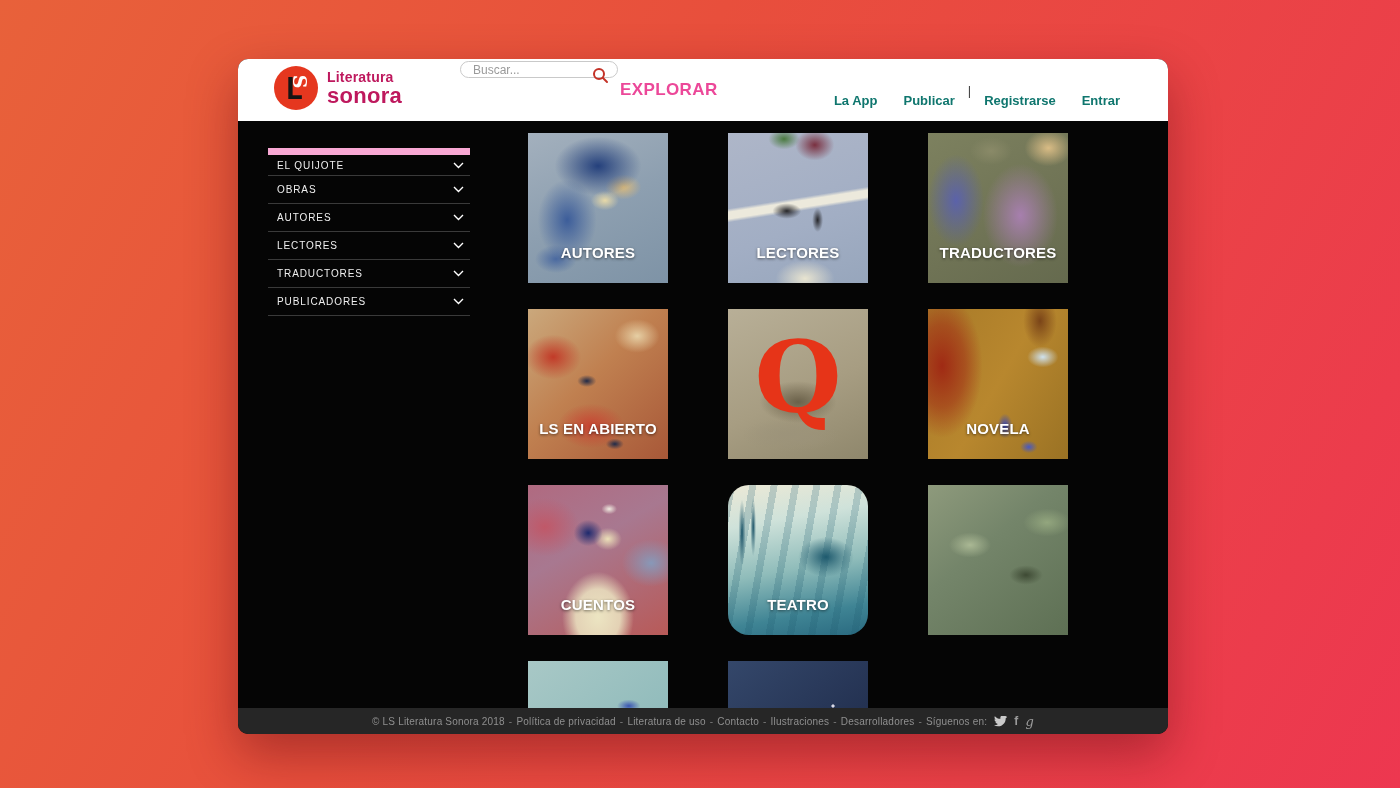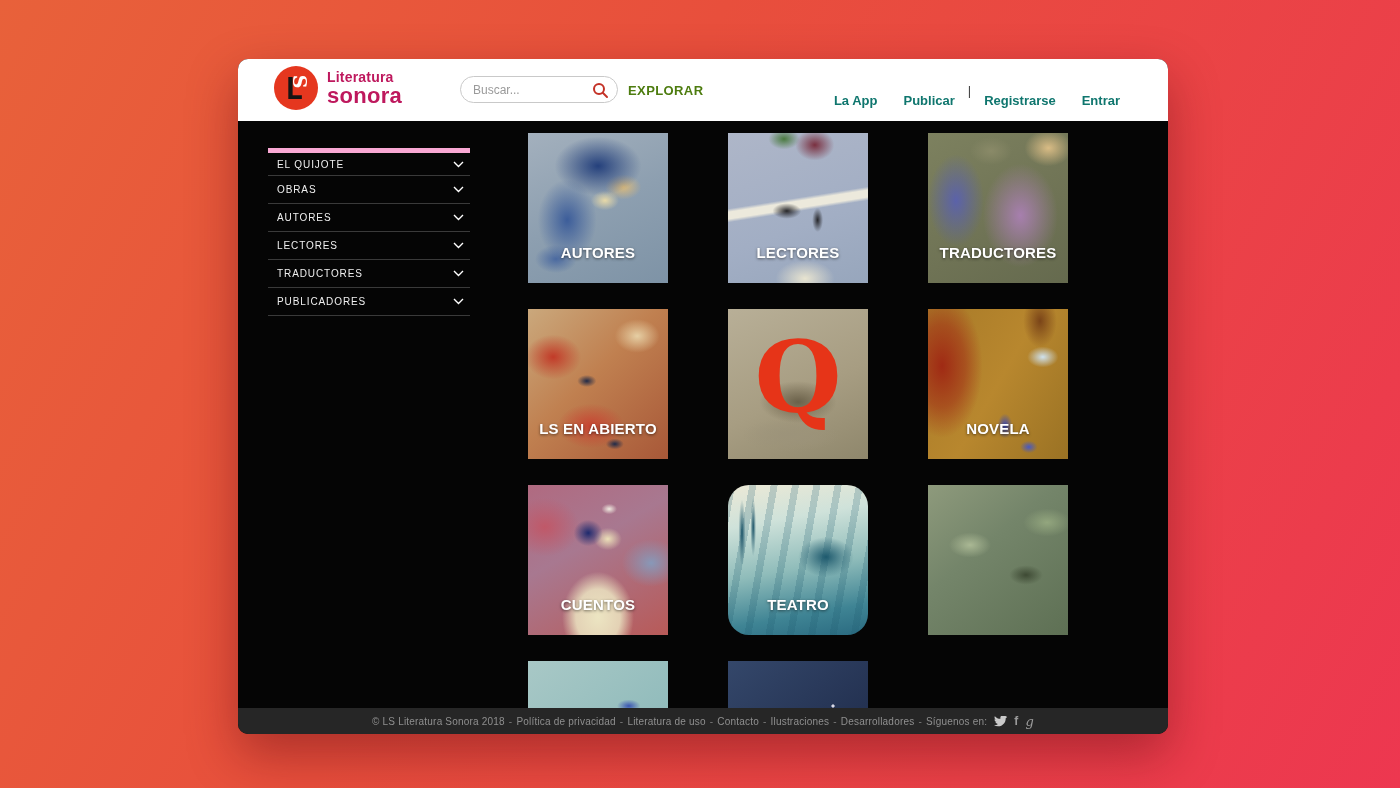--- a/index.html
+++ b/index.html
@@ -30,57 +30,57 @@
   .logo-s {
     position:absolute; left:19px; top:6px; color:#fff; font-weight:bold;
     font-size:19px; line-height:19px; transform:rotate(90deg);
     font-family:"DejaVu Serif", serif;
   }
   .logo-text { margin-left:9px; color:#be185d; }
   .logo-line1 { font-size:14px; font-weight:bold; line-height:15px; letter-spacing:.2px; }
   .logo-line2 { font-size:22px; font-weight:bold; line-height:21px; letter-spacing:.3px; }
 
   .search {
-    position:absolute; left:222px; top:17px; width:158px; height:27px;
+    position:absolute; left:222px; top:2px; width:158px; height:17px;
     border:1px solid #c9c9c9; border-radius:14px; background:#fff;
   }
   .search input {
     position:absolute; left:12px; top:0; width:115px; height:100%;
     border:none; outline:none; font-size:12px; color:#444; background:transparent;
     font-family:"Liberation Sans", sans-serif;
   }
   .search input::placeholder { color:#9a9a9a; }
   .search-btn {
     position:absolute; right:8px; top:5px; width:17px; height:17px;
     background:none; border:none; cursor:pointer; padding:0;
   }
   .explore {
-    position:absolute; left:390px; top:0; height:62px; display:flex; align-items:center;
-    color:#4d7c0f; font-size:13px; font-weight:bold; letter-spacing:.4px;
+    position:absolute; left:382px; top:0; height:62px; display:flex; align-items:center;
+    color:#ec4899; font-size:17px; font-weight:bold; letter-spacing:.4px;
     text-decoration:none; cursor:pointer;
   }
   .nav {
     position:absolute; right:48px; top:0; height:62px; display:flex; align-items:center;
     font-size:13px; font-weight:bold; color:#141414;
   }
   .nav .nav-link { margin-left:26px; cursor:pointer; color:#0f766e; text-decoration:none;margin-top:20px; }
   .nav .nav-link:first-child { margin-left:0; }
   .nav .divider { margin-left:13px; color:#444; font-weight:normal; }
   .nav .nav-link.after-div { margin-left:13px; }
 
   
   .content { position:absolute; top:62px; left:0; right:0; height:587px; background:#050505; overflow:hidden; }
 
   
   .side { position:absolute; left:30px; top:27px; width:202px; }
   .side-item {
     height:28px; display:flex; align-items:center; justify-content:space-between;
     border-bottom:1px solid #3a3a3a; cursor:pointer; padding:0 6px 0 9px;
   }
-  .side-item:first-child { border-top:5px solid #f9a8d4; }
+  .side-item:first-child { border-top:7px solid #f9a8d4; }
   .side-label { color:#efefef; font-size:10px; letter-spacing:.9px; }
   .chev { display:block; }
 
   
   .grid {
     position:absolute; left:290px; top:12px; width:540px;
     display:grid; grid-template-columns:repeat(3,140px); grid-auto-rows:150px;
     column-gap:60px; row-gap:26px;
   }
   .tile { position:relative; width:140px; height:150px; cursor:pointer; overflow:hidden; }

